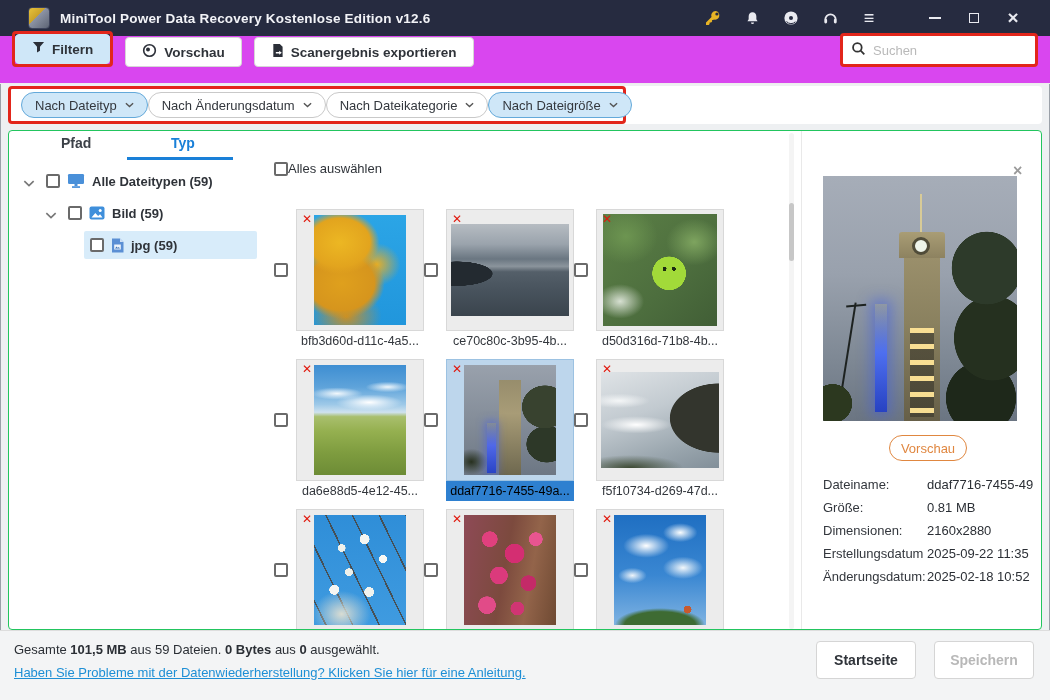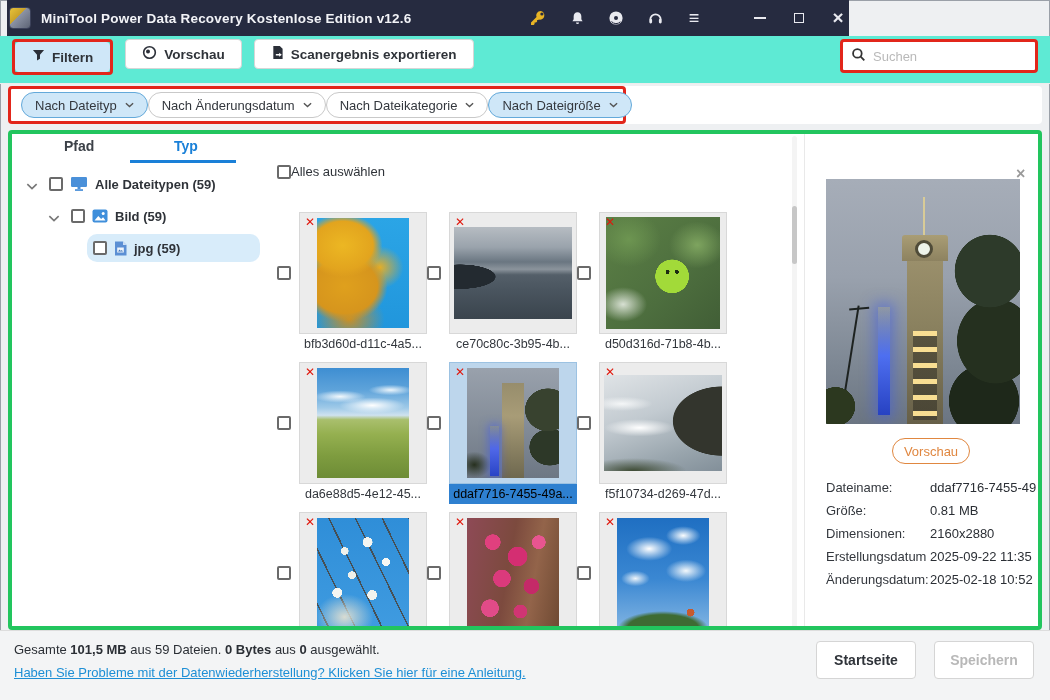--- a/index.html
+++ b/index.html
@@ -1,65 +1,65 @@
 <!DOCTYPE html>
 <html><head>
 <meta charset="utf-8">
 <style>
   * { margin:0; padding:0; box-sizing:border-box; }
   html,body { width:1050px; height:700px; overflow:hidden; }
   body { font-family:"Liberation Sans","DejaVu Sans",sans-serif; background:#eef0f2; position:relative; font-size:13px; color:#33373d; }
   .window { position:absolute; inset:0; outline:1px solid #9aa0a8; outline-offset:-1px; }
 
   
-  .titlebar { position:absolute; left:0; top:0; width:842px; height:36px; background:#262b40; display:flex; align-items:center; padding:0 2px;margin-left:7px; }
+  .titlebar { position:absolute; left:0; top:0; width:1050px; height:36px; background:#262b40; display:flex; align-items:center; padding:0 28px; }
   .app-logo { width:22px; height:22px; border-radius:4px; margin-right:10px;
     background: linear-gradient(135deg,#e8c33a 0%,#caa22a 40%,#8d94a5 41%,#5d6475 100%); border:1px solid #3c425a; }
   .app-title { color:#f2f3f7; font-weight:bold; font-size:13.5px; letter-spacing:.2px; }
   .tb-icons { margin-left:auto; display:flex; align-items:center; gap:21px; }
   .tb-ic { width:18px; height:18px; display:flex; align-items:center; justify-content:center; cursor:pointer; }
   .tb-sep { width:6px; }
   .glyph-min { width:12px; height:2px; background:#e9eaf0; }
   .glyph-max { width:10px; height:10px; border:1.6px solid #e9eaf0; }
   .glyph-close { color:#e9eaf0; font-size:19px; line-height:18px; font-weight:bold; }
   .glyph-menu { color:#e9eaf0; font-size:18px; font-weight:bold; line-height:18px; }
 
   
-  .toolbar { position:absolute; left:0; top:36px; width:1050px; height:48px; background:#5eead4; display:flex; align-items:flex-start; padding:3px 12px; border-bottom:1px solid #ededed; }
+  .toolbar { position:absolute; left:0; top:36px; width:1050px; height:48px; background:#d946ef; display:flex; align-items:flex-end; padding:16px 12px; border-bottom:1px solid #ededed; }
   .annot { border:3px solid #e2261b; border-radius:4px; }
   .tbtn { height:30px; display:flex; align-items:center; gap:7px; padding:0 16px; background:#fff; border:1px solid #d6d6d6; border-radius:4px; font-weight:bold; font-size:13.5px; color:#2f3339; cursor:pointer; white-space:nowrap; }
   .tbtn.blue { background:#cfe7f8; border-color:#cfe7f8; }
   .filter-annot { margin-right:12px; }
   .tbtn + .tbtn { margin-left:12px; }
   .searchwrap { margin-left:auto; height:34px; display:flex; align-items:center; background:#fff; padding:0 8px; width:198px; }
   .searchwrap input { border:none; outline:none; font-family:inherit; font-size:13px; color:#333; width:150px; margin-left:7px; }
   .searchwrap input::placeholder { color:#b9b9b9; }
 
   
   .filterpanel { position:absolute; left:8px; top:86px; width:1034px; height:38px; background:#fff; border-radius:4px; }
   .filter-annot-row { position:absolute; left:0; top:0; height:38px; width:618px; display:flex; align-items:center; padding:0 10px; }
   .fdrop { height:26px; display:flex; align-items:center; gap:8px; padding:0 13px; border:1px solid #c9c9c9; background:#fff; border-radius:13px; font-size:13px; color:#33373d; cursor:pointer; white-space:nowrap; }
   .fdrop.active { background:#cfe7f8; border-color:#63a9da; }
 
   
-  .content { position:absolute; left:8px; top:130px; width:1034px; height:500px; background:#fff; border:4px solid #22c55e; border-radius:4px; overflow:hidden; }
+  .content { position:absolute; left:8px; top:130px; width:1034px; height:500px; background:#fff; border:1px solid #22c55e; border-radius:4px; overflow:hidden; }
 
   
   .tabs { position:absolute; left:0; top:0; width:256px; height:30px; }
   .tab { position:absolute; top:4px; font-size:14px; font-weight:bold; color:#3c4148; cursor:pointer; }
   .tab-pfad { left:52px; }
   .tab-typ { left:162px; color:#1a80d8; }
   .tab-underline { position:absolute; left:118px; top:26px; width:106px; height:3px; background:#1a80d8; }
 
   
   .tree { position:absolute; left:0; top:36px; width:254px; }
   .tree-row { display:flex; height:32px; cursor:pointer; }
   .texp { width:17px; display:flex; align-items:center; }
   .tree-inner { display:flex; align-items:center; flex:1; height:28px; padding:0 6px; border-radius:2px; margin-right:6px; }
-  .tree-inner.hl { background:#d8ecfa;border-radius:10px; }
+  .tree-inner.hl { background:#d8ecfa; }
   .cb { width:14px; height:14px; min-width:14px; border:2px solid #6a6a6a; background:#fff; border-radius:2px; display:inline-block; }
   .tree-inner .cb { margin-right:7px; }
   .ticon { display:flex; margin-right:7px; }
   .tlabel { font-weight:bold; font-size:13px; color:#2f3339; white-space:nowrap; }
 
   
   .select-all { position:absolute; left:265px; top:30px; display:flex; align-items:center; gap:0; cursor:pointer; }
   .select-all .lbl { font-size:13px; color:#2f3339; }
   .tgrid { position:absolute; left:257px; top:78px; width:470px; display:grid; grid-template-columns:150px 150px 150px; grid-auto-rows:150px; }
   .tcell { display:flex; align-items:flex-start; padding-left:8px; }

